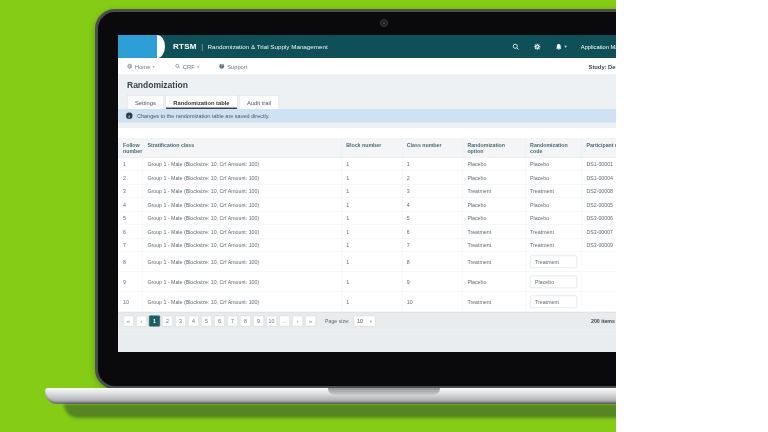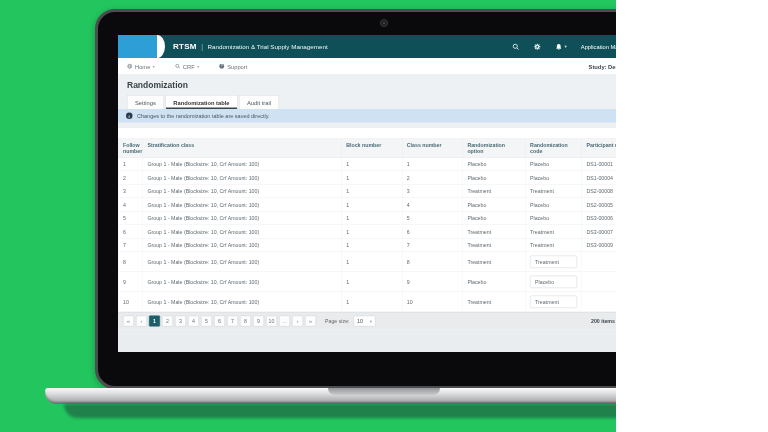--- a/index.html
+++ b/index.html
@@ -1,18 +1,18 @@
 <!DOCTYPE html>
 <html><head>
 <meta charset="utf-8">
 <style>
   * { margin:0; padding:0; box-sizing:border-box; }
   html,body { width:768px; height:432px; font-family:"Liberation Sans", sans-serif; }
 
-  .stage { position:relative; width:616px; height:432px; background:#22c55e; overflow:hidden; }
+  .stage { position:relative; width:616px; height:432px; background:#84cc16; overflow:hidden; }
 
   
   .lid { position:absolute; left:95px; top:9px; width:578px; height:380px;
          background:#0a0a0c; border:3px solid #4b4d4f; border-radius:20px;
          box-shadow:0 2px 6px rgba(0,0,0,.25); }
   .camera { position:absolute; left:380px; top:19px; width:8px; height:8px; border-radius:50%;
             background:#1d2023; border:1px solid #34383c; }
   .camera::after { content:''; position:absolute; left:2px; top:2px; width:2px; height:2px;
                    border-radius:50%; background:#3e4d55; }
   .screen { position:absolute; left:118px; top:35px; width:532px; height:317px;

